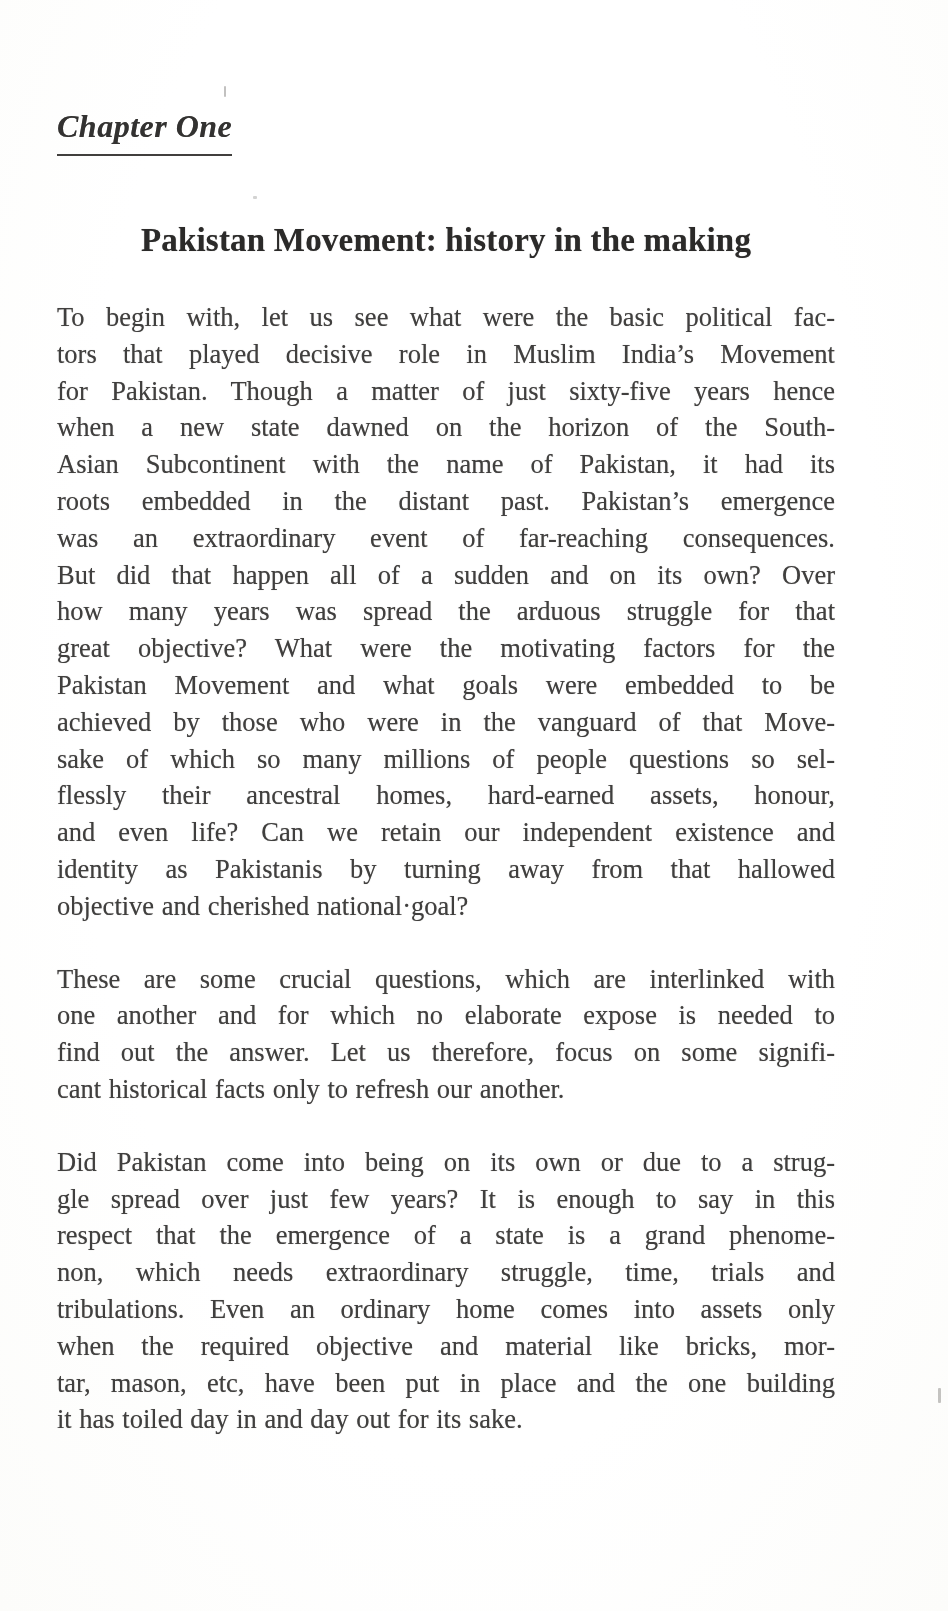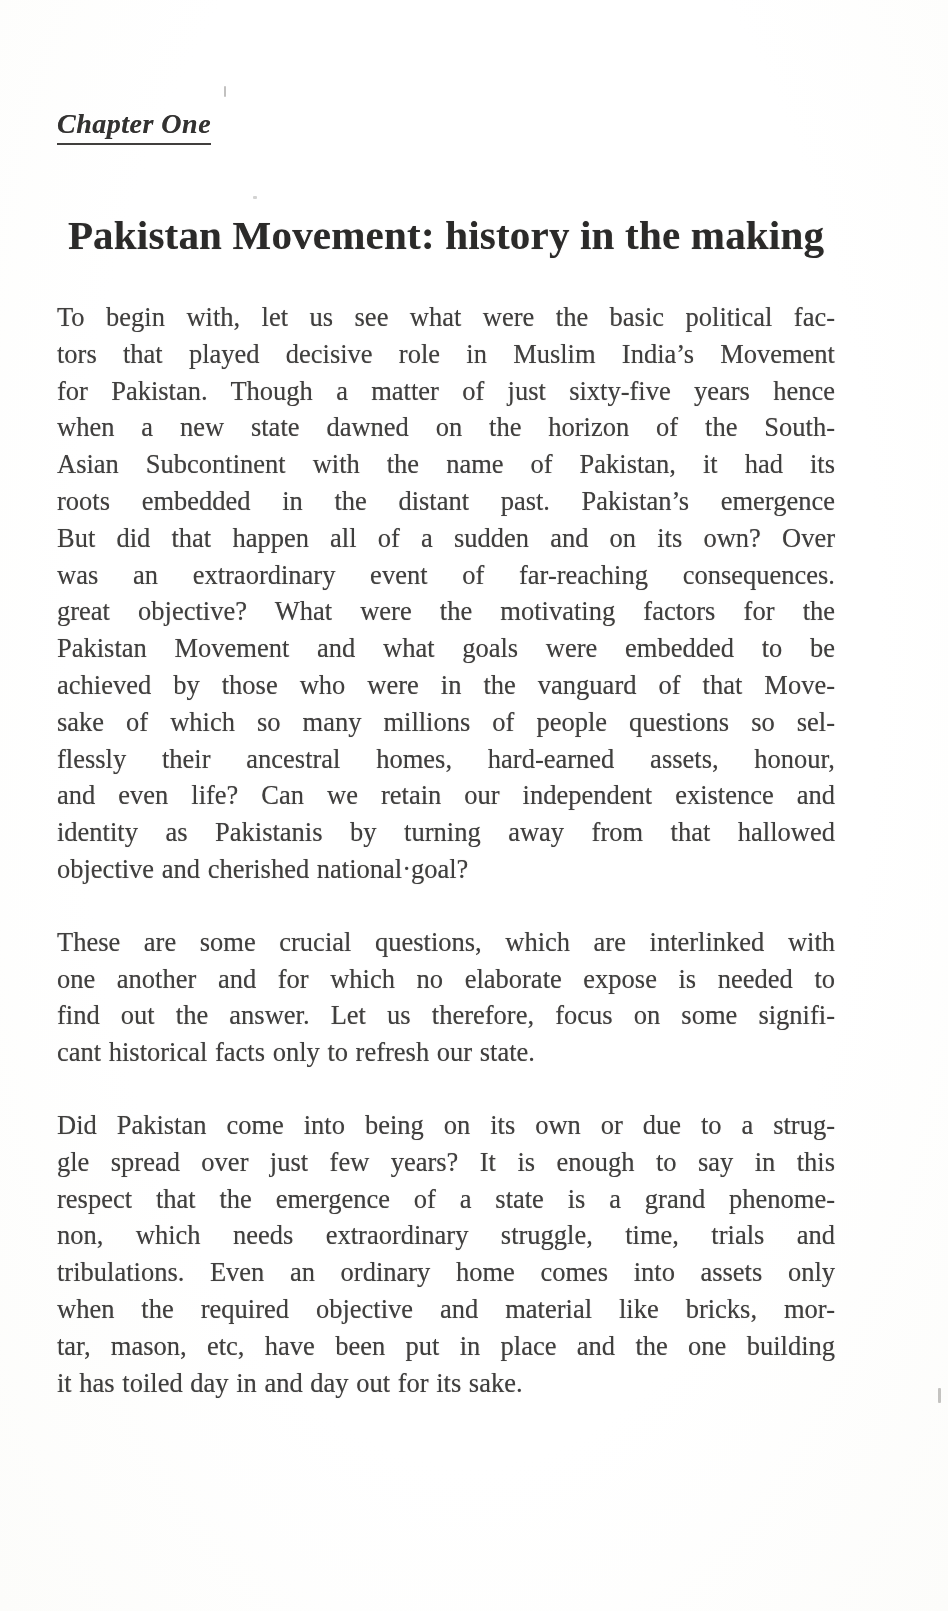--- a/index.html
+++ b/index.html
@@ -13,33 +13,33 @@
     height: 1611px;
     background: radial-gradient(ellipse at 50% 40%, #ffffff 60%, #fcfcfa 100%);
     overflow: hidden;
     font-family: "Liberation Serif", "DejaVu Serif", serif;
     box-sizing: border-box;
     padding: 108px 113px 0 57px;
     color: #3a3a3a;
   }
   .chapter-label {
     display: inline-block;
-    font-size: 28px;
+    font-size: 32px;
     font-weight: bold;
     font-style: italic;
     color: #333231;
     border-bottom: 2.5px solid #413f3d;
-    padding-bottom: 3px;
+    padding-bottom: 9px;
     letter-spacing: 0.5px;
     text-shadow: 0 0 0.6px rgba(55,53,50,0.55);
   }
   .page-title {
     margin-top: 66px;
     text-align: center;
-    font-size: 41px;
+    font-size: 33px;
     font-weight: bold;
     color: #2b2a29;
     letter-spacing: 0.2px;
     text-shadow: 0 0 0.7px rgba(45,44,42,0.5);
     white-space: nowrap;
   }
   .body-text {
     margin-top: 40px;
     font-family: Liberation Serif, serif;
   }
@@ -81,36 +81,37 @@
   <div class="page-title">Pakistan Movement: history in the making</div>
 
   <div class="body-text">
       <div class="paragraph">
         <div class="line">To begin with, let us see what were the basic political fac-</div>
         <div class="line">tors that played decisive role in Muslim India’s Movement</div>
         <div class="line">for Pakistan. Though a matter of just sixty-five years hence</div>
         <div class="line">when a new state dawned on the horizon of the South-</div>
         <div class="line">Asian Subcontinent with the name of Pakistan, it had its</div>
         <div class="line">roots embedded in the distant past. Pakistan’s emergence</div>
+        <div class="line">was an extraordinary event of far-reaching consequences.</div>
         <div class="line">But did that happen all of a sudden and on its own? Over</div>
-        <div class="line">was an extraordinary event of far-reaching consequences.</div>
+        <div class="line">how many years was spread the arduous struggle for that</div>
         <div class="line">great objective? What were the motivating factors for the</div>
         <div class="line">Pakistan Movement and what goals were embedded to be</div>
         <div class="line">achieved by those who were in the vanguard of that Move-</div>
         <div class="line">sake of which so many millions of people questions so sel-</div>
         <div class="line">flessly their ancestral homes, hard-earned assets, honour,</div>
         <div class="line">and even life? Can we retain our independent existence and</div>
         <div class="line">identity as Pakistanis by turning away from that hallowed</div>
         <div class="line last">objective and cherished national·goal?</div>
       </div>
       <div class="paragraph">
         <div class="line">These are some crucial questions, which are interlinked with</div>
         <div class="line">one another and for which no elaborate expose is needed to</div>
         <div class="line">find out the answer. Let us therefore, focus on some signifi-</div>
-        <div class="line last">cant historical facts only to refresh our state.</div>
+        <div class="line last">cant historical facts only to refresh our another.</div>
       </div>
       <div class="paragraph">
         <div class="line">Did Pakistan come into being on its own or due to a strug-</div>
         <div class="line">gle spread over just few years? It is enough to say in this</div>
         <div class="line">respect that the emergence of a state is a grand phenome-</div>
         <div class="line">non, which needs extraordinary struggle, time, trials and</div>
         <div class="line">tribulations. Even an ordinary home comes into assets only</div>
         <div class="line">when the required objective and material like bricks, mor-</div>
         <div class="line">tar, mason, etc, have been put in place and the one building</div>
         <div class="line last">it has toiled day in and day out for its sake.</div>

